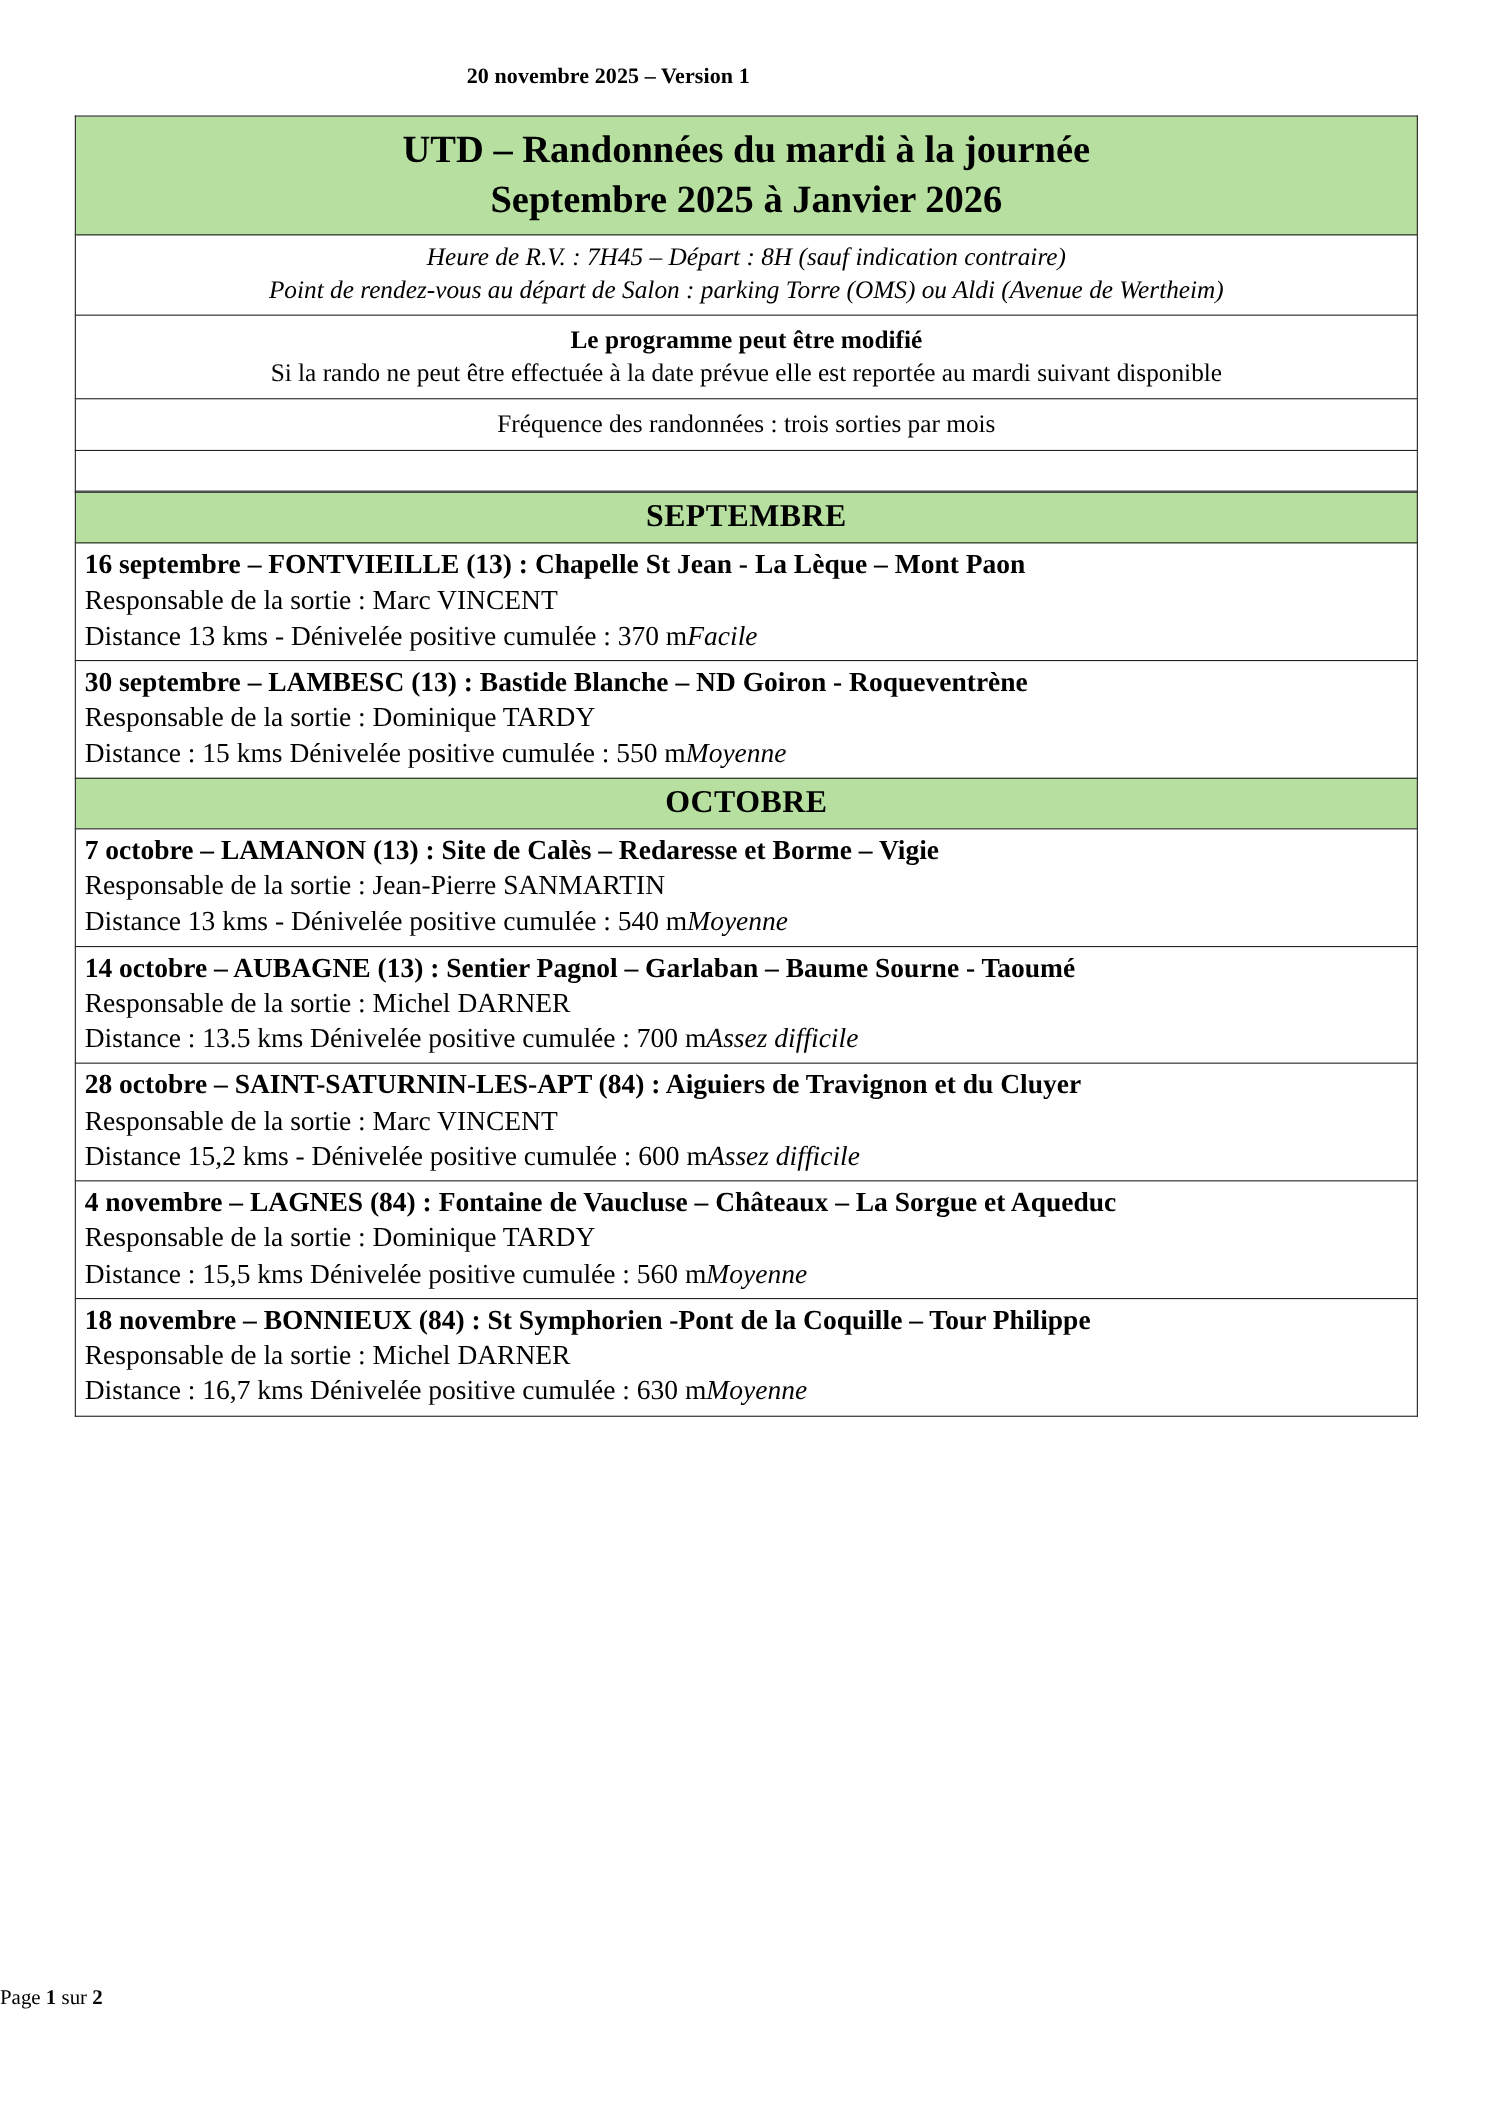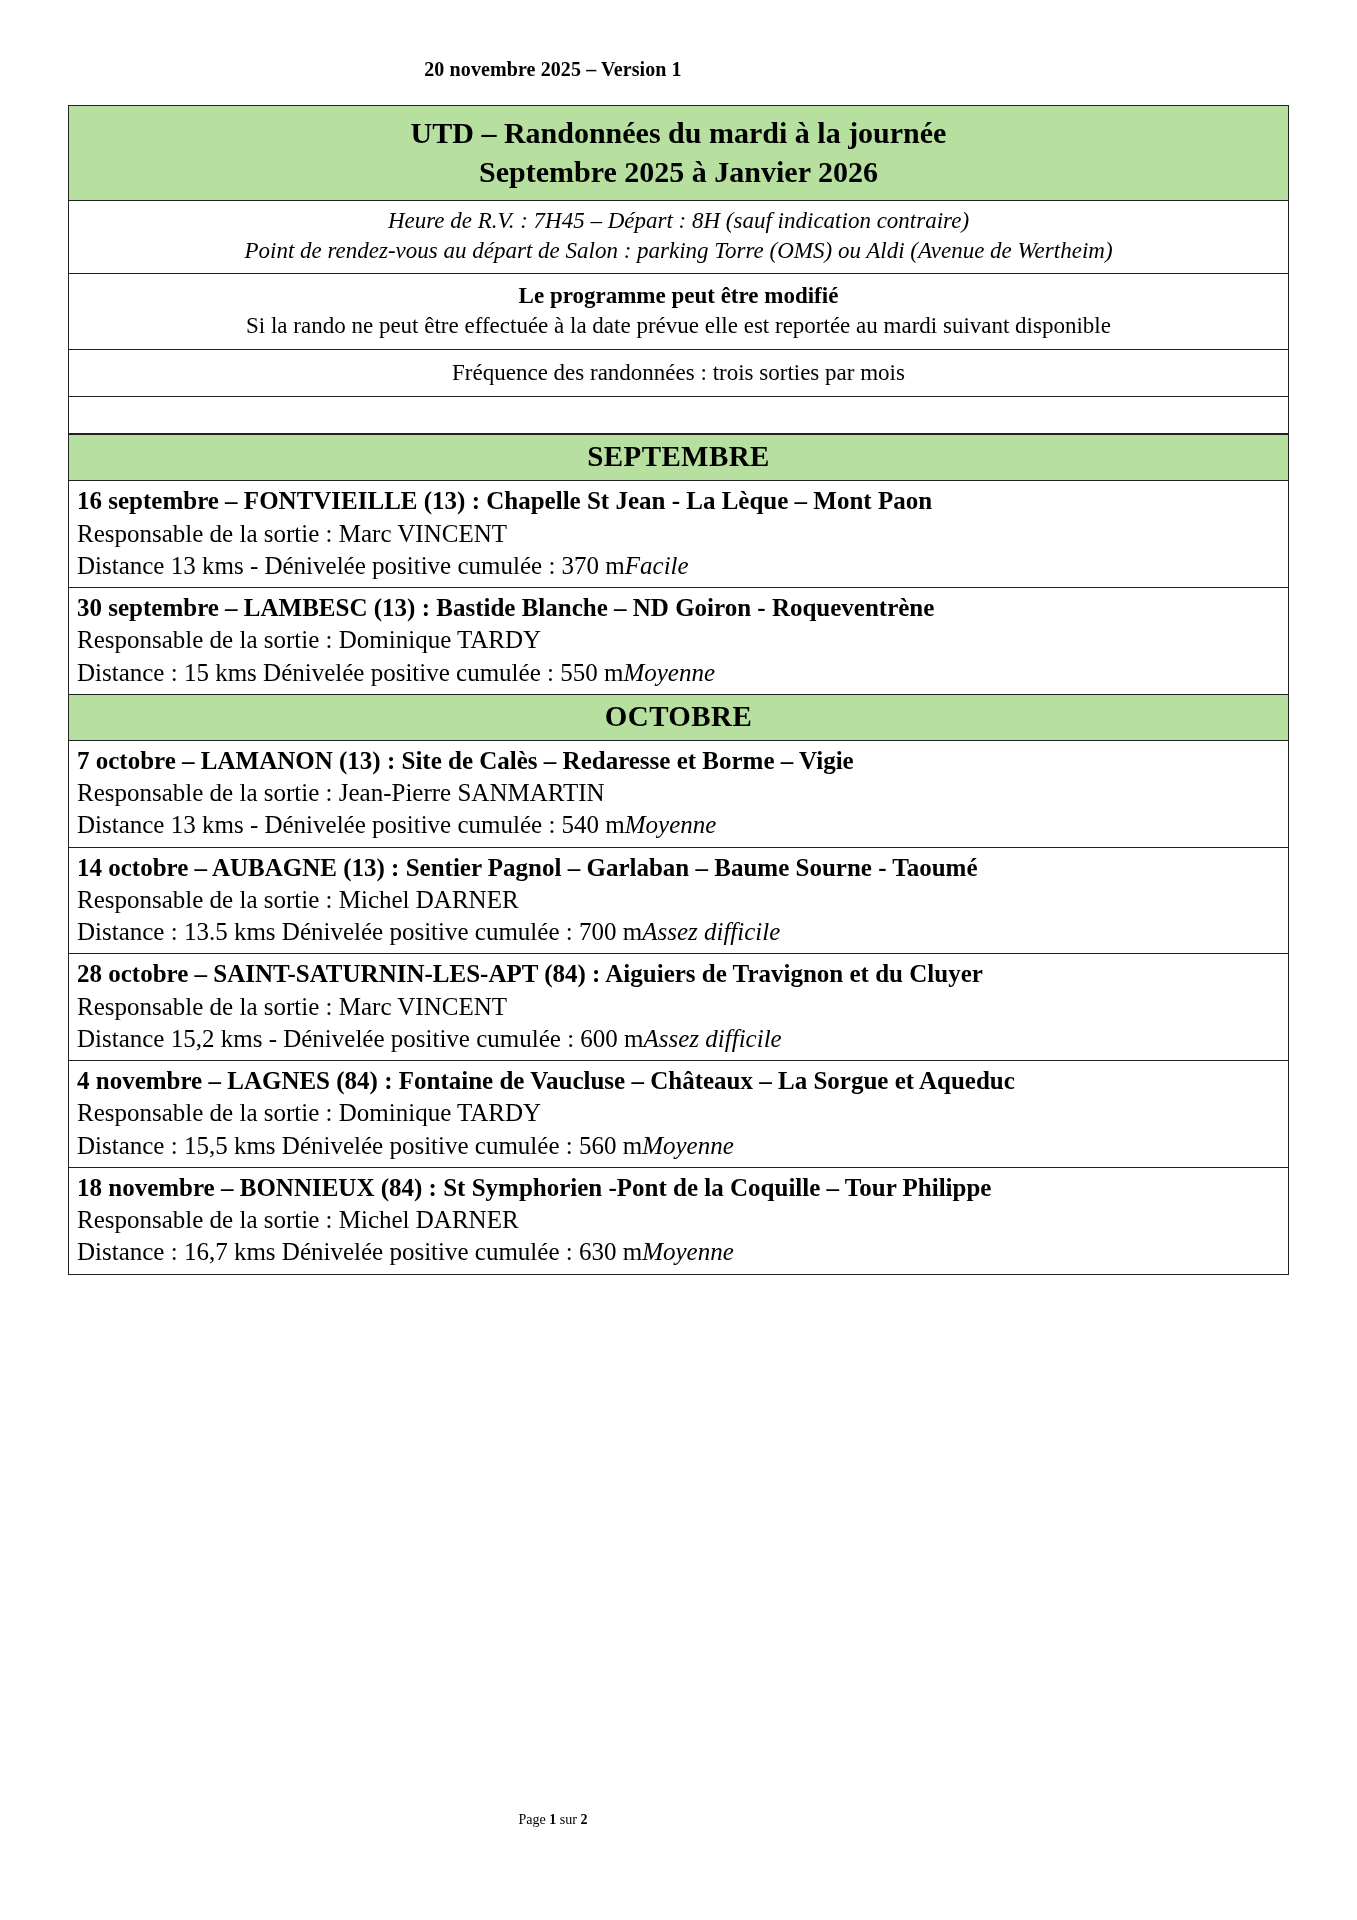--- a/index.html
+++ b/index.html
@@ -46,21 +46,21 @@
     border: 1px solid #222;
     padding: 0;
     vertical-align: top;
   }
   .green {
     background: #b6dfa0;
   }
   .title-cell {
     text-align: center;
     font-weight: bold;
-    font-size: 30px;
+    font-size: 35px;
     line-height: 1.30;
     padding: 7px 6px 9px 6px !important;
   }
   .title-line {
     display: block;
   }
   .center-italic {
     text-align: center;
     font-style: italic;
     font-size: 23px;
@@ -127,22 +127,22 @@
     display: inline-block;
     font-style: italic;
     text-align: right;
     padding-right: 2px;
   }
   .doc-footer {
     position: absolute;
     left: 0;
     right: 0;
     bottom: 92px;
-    text-align: center;
-    font-size: 14px;
+    text-align: left;
+    font-size: 19px;
   }
   .doc-footer b { font-weight: bold; }
 </style>
 </head>
 <body>
 
 <div class="page">
 
   <div class="doc-header">20 novembre 2025 – Version 1</div>
 

